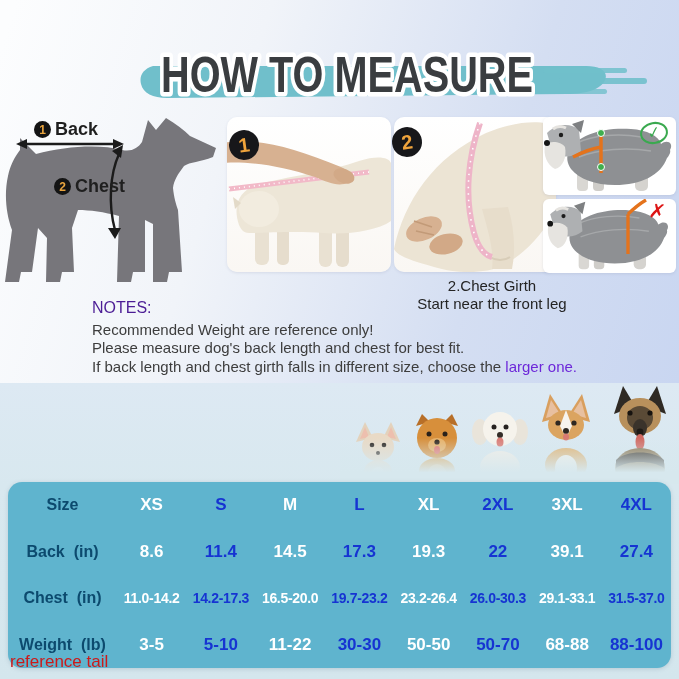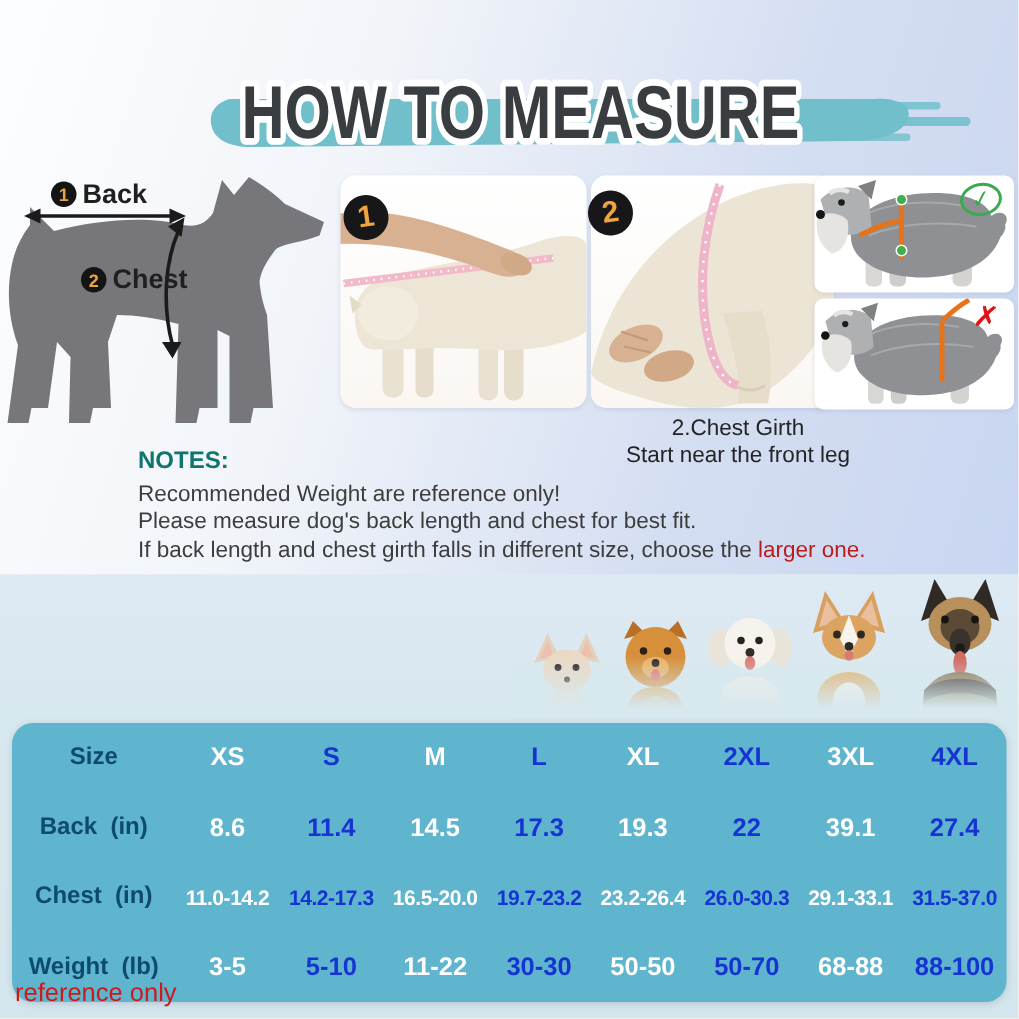--- a/index.html
+++ b/index.html
@@ -40,22 +40,22 @@
     color:#3aa94f;font-size:16px;display:flex;align-items:center;justify-content:center;transform:rotate(-10deg);}
   .mark-cross{right:10px;top:2px;color:#dd1515;font-size:20px;transform:rotate(8deg);}
 
   
   .caption{position:absolute;text-align:center;color:#242424;font-size:15px;line-height:18px;}
   .caption1{left:225px;top:277px;width:172px;}
   .caption2{left:402px;top:277px;width:180px;}
 
   
   .notes{position:absolute;left:92px;top:299px;width:525px;font-size:15px;line-height:18.5px;color:#3d3d3d;}
-  .notes-heading{color:#0f766e;font-weight:bold;font-size:16px;margin-bottom:3px;}
-  .hl-red{color:#b91c1c;}
+  .notes-heading{color:#4c1d95;font-weight:normal;font-size:16px;margin-bottom:3px;}
+  .hl-red{color:#6d28d9;}
 
   
   .dogs{position:absolute;left:352px;top:388px;width:327px;height:94px;display:flex;
     align-items:flex-end;gap:4px;}
   .dogs svg{display:block;flex:none;}
   .dogs-fade{position:absolute;left:340px;top:438px;width:339px;height:46px;z-index:2;
     background:linear-gradient(180deg,rgba(216,232,239,0) 0%,#d7e8ee 75%);}
 
   
   .size-table{position:absolute;left:8px;top:482px;width:663px;height:186px;z-index:4;
@@ -302,14 +302,14 @@
     <div class="w">3-5</div>
     <div class="b">5-10</div>
     <div class="w">11-22</div>
     <div class="b">30-30</div>
     <div class="w">50-50</div>
     <div class="b">50-70</div>
     <div class="w">68-88</div>
     <div class="b">88-100</div>
   </div>
 
-  <div class="footnote">reference only</div>
+  <div class="footnote">reference tail</div>
 </div>
 
 </body></html>

